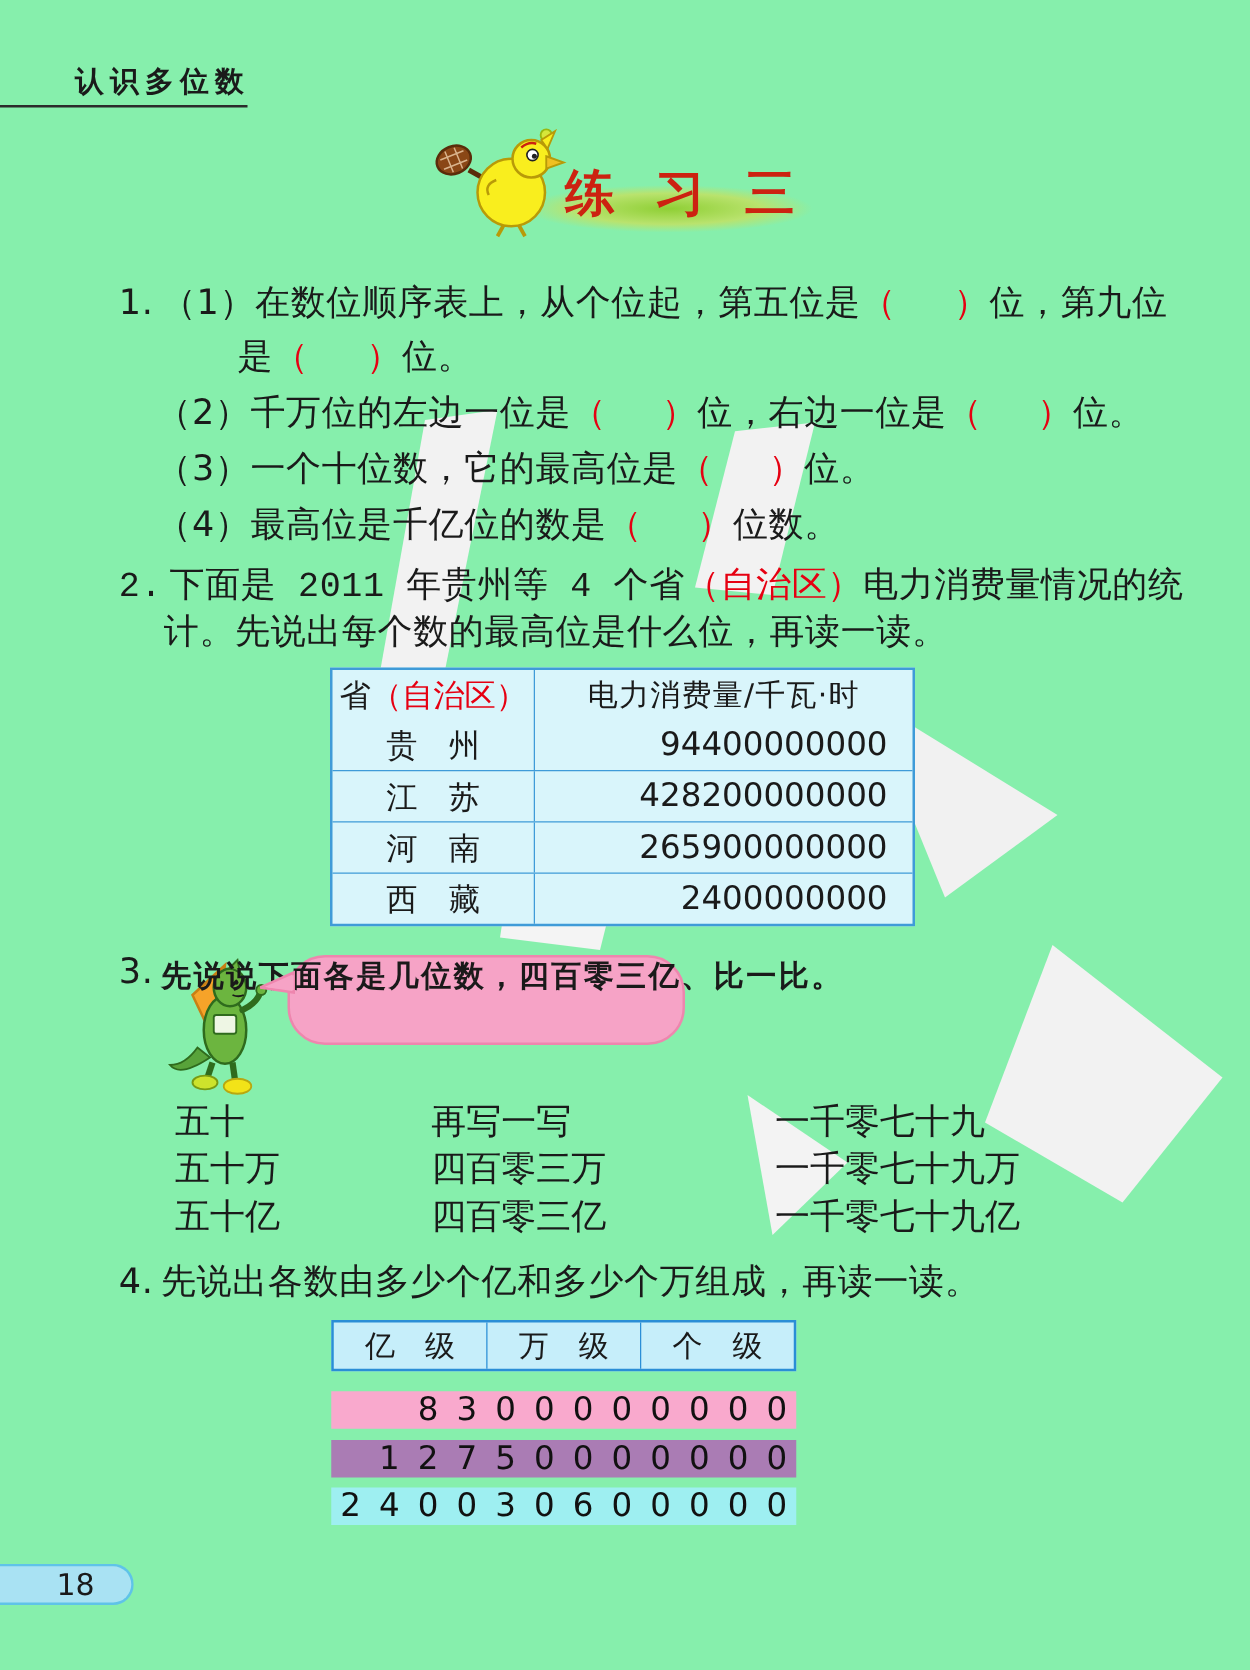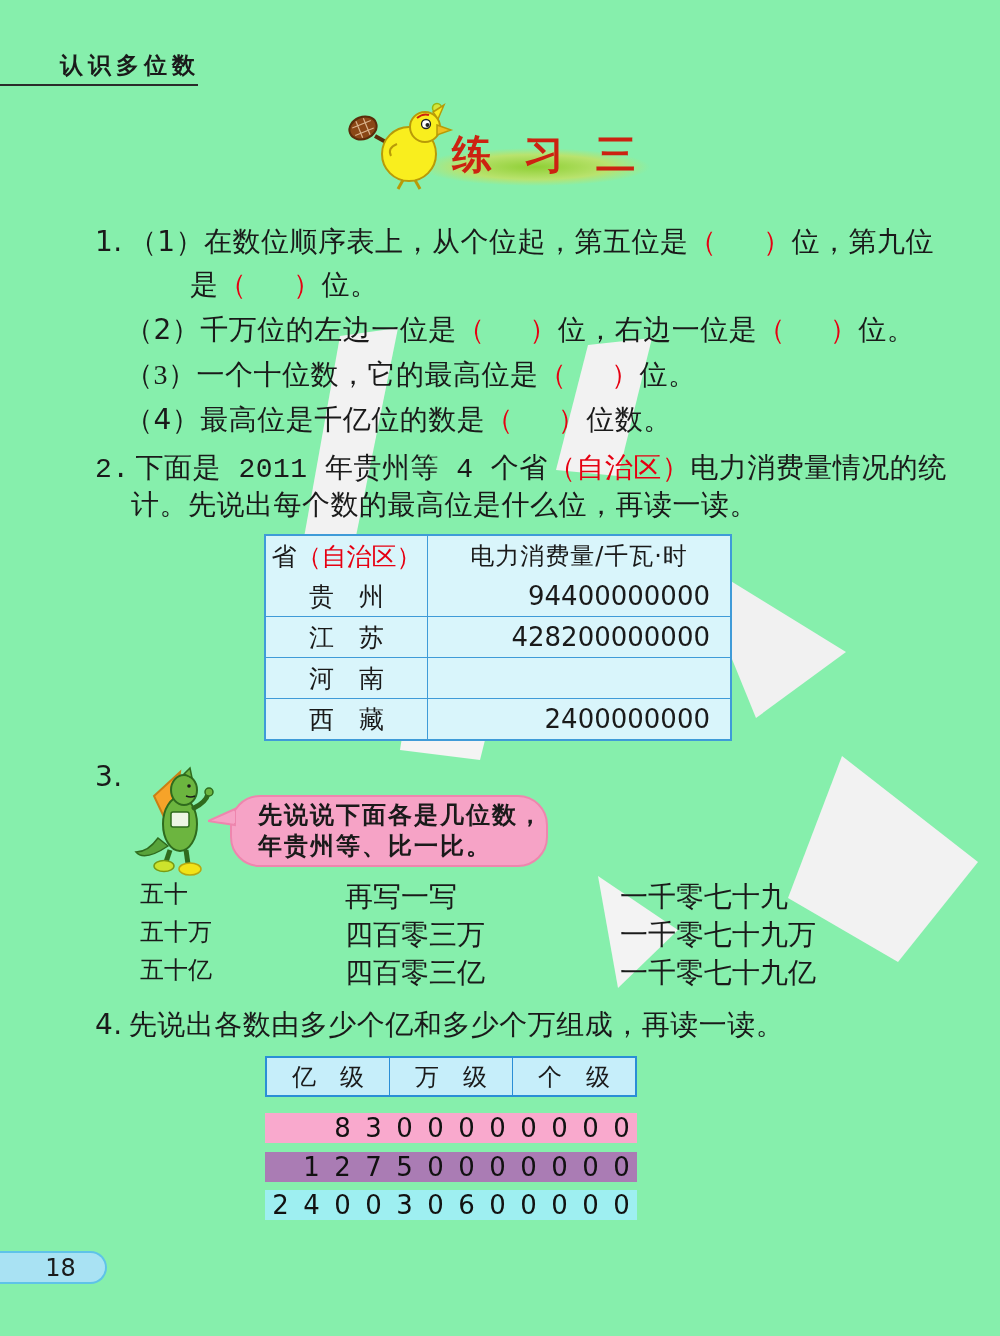--- a/index.html
+++ b/index.html
@@ -33,41 +33,41 @@
   .dino-wrap{position:absolute;left:126px;top:766px;}
 
   .q-line{position:absolute;font-size:28px;white-space:nowrap;letter-spacing:0.5px;}
   .qnum{display:inline-block;margin-right:6px;}
   .red{color:var(--red);}
   .blank-gap{display:inline-block;}
 
   #q1-l1{left:95px;top:223px;}
   #q1-l2{left:190px;top:266px;}
   #q1-l3{left:125px;top:311px;}
-  #q1-l4{left:125px;top:356px;font-family:Liberation Serif, serif;}
+  #q1-l4{left:125px;top:356px;}
   #q1-l5{left:125px;top:401px;}
   #q2-l1{left:95px;top:449px;font-family:Liberation Mono, monospace;}
   #q2-l2{left:131px;top:486px;}
 
   .q2-table{position:absolute;left:264px;top:534px;width:468px;border:2.5px solid var(--table-border);background:var(--table-bg);box-sizing:border-box;}
   .t-row{display:flex;height:40px;align-items:stretch;border-top:1.5px solid var(--table-border);}
   .t-row:first-child{border-top:none;}
   .t-c1{width:162px;border-right:1.5px solid var(--table-border);display:flex;align-items:center;justify-content:center;font-size:25px;box-sizing:border-box;}
   .t-c2{flex:1;display:flex;align-items:center;justify-content:flex-end;padding-right:20px;font-size:26px;box-sizing:border-box;}
   .t-head .t-c2{justify-content:center;padding-right:0;font-size:24px;letter-spacing:1px;}
 
   #q3-num{left:95px;top:760px;}
-  .bubble{position:absolute;left:230px;top:795px;width:318px;height:72px;background:var(--bubble-bg);
+  .bubble{position:absolute;left:230px;top:764px;width:318px;height:72px;background:var(--bubble-bg);
     border:2.5px solid var(--bubble-border);border-radius:30px;box-sizing:border-box;
-    display:flex;flex-direction:column;justify-content:center;padding-left:26px;}
+    display:flex;flex-direction:row;justify-content:center;padding-left:26px;}
   .bubble-line{font-size:24px;font-weight:600;line-height:31px;letter-spacing:2px;white-space:nowrap;}
   .bubble-tail{position:absolute;left:-24px;top:10px;}
 
   .q3-row{position:absolute;left:0;top:0;width:1000px;height:34px;}
-  .q3-row .c1{position:absolute;left:140px;font-size:24px;white-space:nowrap;}
+  .q3-row .c1{position:absolute;left:140px;font-size:28px;white-space:nowrap;}
   .q3-row .c2{position:absolute;left:345px;font-size:28px;white-space:nowrap;}
   .q3-row .c3{position:absolute;left:620px;font-size:28px;white-space:nowrap;}
 
   #q4-line{left:95px;top:1006px;}
   .lvl-table{position:absolute;left:265px;top:1056px;width:372px;height:41px;display:flex;
     border:2.5px solid var(--lvl-border);background:var(--lvl-bg);box-sizing:border-box;}
   .lvl-cell{flex:1;display:flex;align-items:center;justify-content:center;font-size:24px;border-left:1.5px solid var(--lvl-border);font-family:Liberation Serif, serif;}
   .lvl-cell:first-child{border-left:none;}
 
   .num-bar{position:absolute;left:265px;width:372px;height:30px;display:flex;align-items:center;}
@@ -147,20 +147,21 @@
         <div class="t-row">
           <div class="t-c1">贵　州</div>
           <div class="t-c2">94400000000</div>
         </div>
         <div class="t-row">
           <div class="t-c1">江　苏</div>
           <div class="t-c2">428200000000</div>
         </div>
         <div class="t-row">
           <div class="t-c1">河　南</div>
+          <div class="t-c2">265900000000</div>
         </div>
         <div class="t-row">
           <div class="t-c1">西　藏</div>
           <div class="t-c2">2400000000</div>
         </div>
       </div>
   </div>
 
   <div class="q-line" id="q3-num">3.</div>
   <div class="dino-wrap">
@@ -180,21 +181,21 @@
       <ellipse cx="38" cy="100" rx="10" ry="5.5" fill="#cde32c" stroke="#7a9a12" stroke-width="1.5"></ellipse>
       <ellipse cx="64" cy="103" rx="11" ry="6" fill="#f2e318" stroke="#b8a810" stroke-width="1.5"></ellipse>
     </svg>
   </div>
   <div class="bubble">
     <svg class="bubble-tail" width="28" height="26" viewBox="0 0 28 26">
       <polygon points="27,2 0,14 27,18" fill="#f6a3c6" stroke="#ee86ae" stroke-width="2"></polygon>
       <polygon points="27,4 6,14 27,16" fill="#f6a3c6"></polygon>
     </svg>
     <div class="bubble-line">先说说下面各是几位数，</div>
-    <div class="bubble-line">年贵州等、比一比。</div>
+    <div class="bubble-line">四百零三亿、比一比。</div>
   </div>
   <div id="q3-rows">
       <div class="q3-row" style="top: 878px;">
         <span class="c1">五十</span>
         <span class="c2">再写一写</span>
         <span class="c3">一千零七十九</span>
       </div>
       <div class="q3-row" style="top: 916px;">
         <span class="c1">五十万</span>
         <span class="c2">四百零三万</span>

